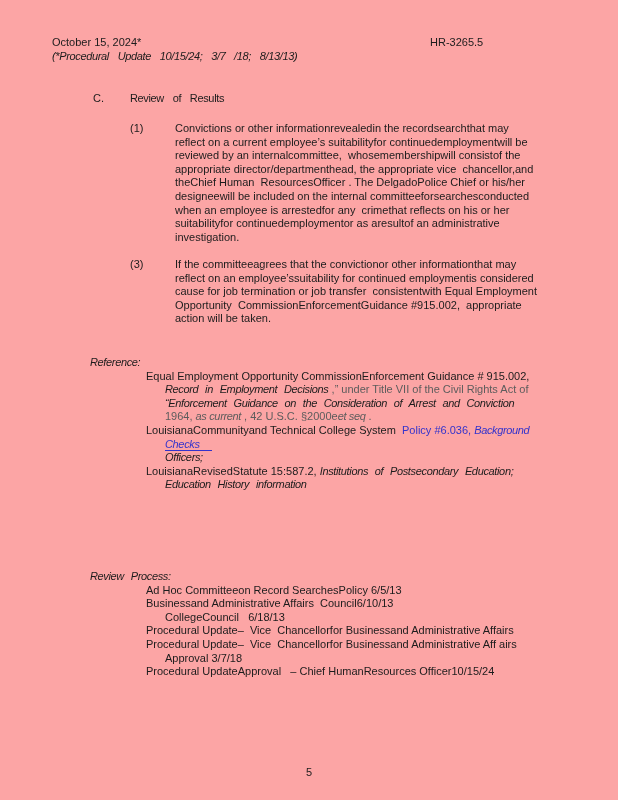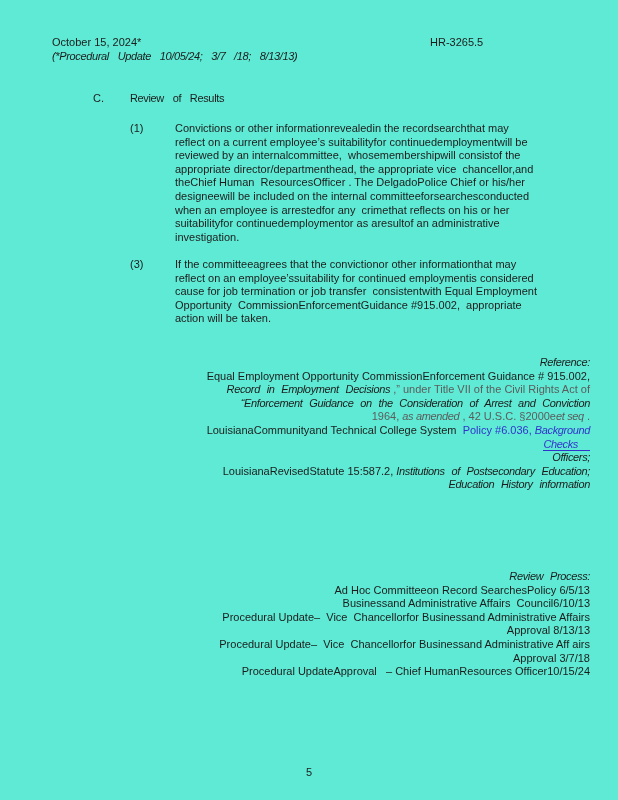--- a/index.html
+++ b/index.html
@@ -1,48 +1,48 @@
 <!DOCTYPE html>
 <html><head>
 <meta charset="utf-8">
 <style>
   html,body { margin:0; padding:0; background:#e8e8e8; }
   .page {
     position:relative;
     width:618px; height:800px;
     margin:0 auto;
-    background:#5eead4;
+    background:#fca5a5;
     font-family:"Liberation Sans", sans-serif;
     font-size:11px;
     line-height:13.6px;
     color:#1c1c1c;
     overflow:hidden;
   }
   .abs { position:absolute; }
   .pre { white-space:pre; }
   .it  { font-style:italic; letter-spacing:-0.35px; }
   .wide   { word-spacing:6px; }
   .wide-sm{ word-spacing:4px; }
   .gray { color:#5c5c5c; }
   .blue { color:#3333cc; }
   .ulink { border-bottom:1px solid #3333cc; padding-right:12px; }
   .num { position:absolute; left:0; top:0; }
   .ptxt { margin-left:45px; }
   .ind1 { margin-left:37px;padding-left:19px; }
   .ind2 { margin-left:75px; }
-  .line { white-space:pre;text-align:right; }
+  .line { white-space:pre; }
 </style>
 </head>
 <body>
 
 <div class="page">
 
   <div class="abs" style="left:52px; top:36px;">October 15, 2024*</div>
   <div class="abs" style="left:430px; top:36px;">HR-3265.5</div>
-  <div class="abs it wide" style="left:52px; top:50px;">(*Procedural Update 10/05/24; 3/7 /18; 8/13/13)</div>
+  <div class="abs it wide" style="left:52px; top:50px;">(*Procedural Update 10/15/24; 3/7 /18; 8/13/13)</div>
 
   <div class="abs" style="left:93px; top:92px;">
     <span>C.</span>
   </div>
   <div class="abs wide" style="left:130px; top:92px; letter-spacing:-0.35px;">Review of Results</div>
 
   <div class="abs" style="left:130px; top:122px; width:440px;">
     <span class="num">(1)</span>
     <div class="ptxt pre">Convictions or other informationrevealedin the recordsearchthat may
 reflect on a current employee’s suitabilityfor continuedemploymentwill be
@@ -63,37 +63,37 @@
 Opportunity  CommissionEnforcementGuidance #915.002,  appropriate
 action will be taken.</div>
   </div>
 
   <div class="abs" style="left:90px; top:356px; width:500px;">
     <div class="line it">Reference:</div>
 
     <div class="line ind1">Equal Employment Opportunity CommissionEnforcement Guidance # 915.002,</div>
     <div class="line ind2"><span class="it wide-sm">Record in Employment Decisions</span><span class="gray"> ,” under Title VII of the Civil Rights Act of</span></div>
     <div class="line ind2 it wide-sm">“Enforcement Guidance on the Consideration of Arrest and Conviction</div>
-    <div class="line ind2 gray"><span>1964, </span><span class="it">as amended</span><span> , 42 U.S.C. §2000e</span><span class="it">et seq</span><span> .</span></div>
+    <div class="line ind2 gray"><span>1964, </span><span class="it">as current</span><span> , 42 U.S.C. §2000e</span><span class="it">et seq</span><span> .</span></div>
 
     <div class="line ind1"><span>LouisianaCommunityand Technical College System  </span><span class="blue">Policy #6.036, </span><span class="blue it">Background</span></div>
     <div class="line ind2"><span class="blue it ulink">Checks</span></div>
 
     <div class="line ind2 it">Officers;</div>
 
     <div class="line ind1"><span>LouisianaRevisedStatute 15:587.2, </span><span class="it wide-sm">Institutions of Postsecondary Education;</span></div>
     <div class="line ind2 it wide-sm">Education History information</div>
   </div>
 
   <div class="abs" style="left:90px; top:526px; width:500px;margin-top:44px;">
     <div class="line it wide-sm">Review Process:</div>
     <div class="line ind1">Ad Hoc Committeeon Record SearchesPolicy 6/5/13</div>
     <div class="line ind1">Businessand Administrative Affairs  Council6/10/13</div>
+    <div class="line ind2">CollegeCouncil   6/18/13</div>
     <div class="line ind1">Procedural Update–  Vice  Chancellorfor Businessand Administrative Affairs</div>
-    <div class="line ind2">Approval 8/13/13</div>
     <div class="line ind1">Procedural Update–  Vice  Chancellorfor Businessand Administrative Aff airs</div>
     <div class="line ind2">Approval 3/7/18</div>
     <div class="line ind1">Procedural UpdateApproval   – Chief HumanResources Officer10/15/24</div>
   </div>
 
   <div class="abs" style="left:0; right:0; top:766px; text-align:center;">5</div>
 
 </div>
 
 </body></html>

